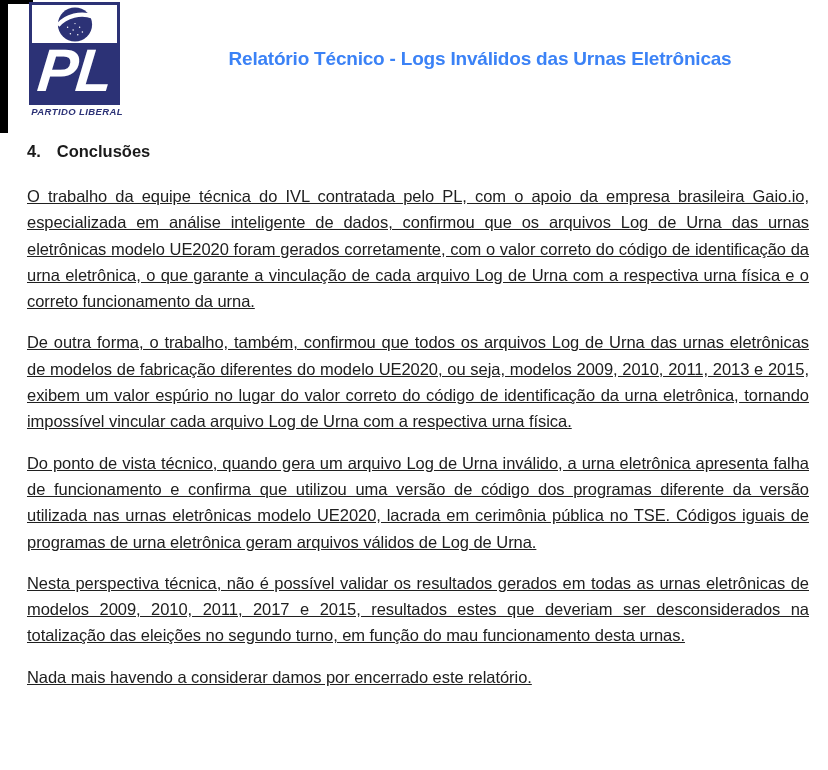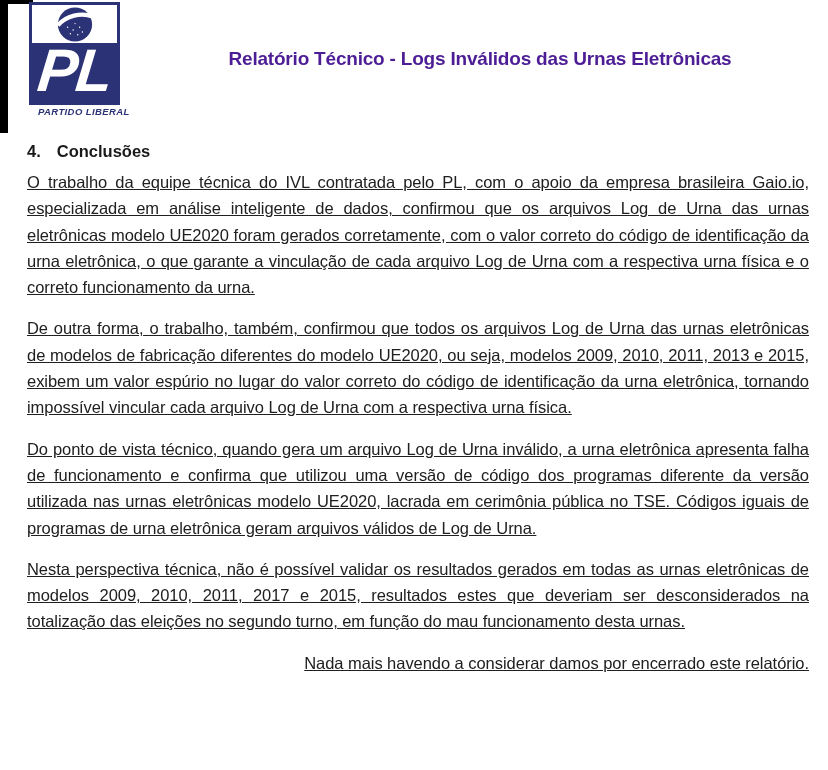--- a/index.html
+++ b/index.html
@@ -33,50 +33,50 @@
     display:flex;align-items:center;justify-content:center;
     overflow:hidden;
   }
   .logo-monogram{
     color:#fff;font-weight:700;font-style:italic;
     font-size:60px;line-height:1;letter-spacing:-2px;
     transform:skewX(-6deg);
     margin-top:-4px;
   }
   .logo-label{
-    position:absolute;left:38px;top:106px;width:97px;
-    text-align:left;color:var(--navy);
+    position:absolute;left:26px;top:106px;width:97px;
+    text-align:right;color:var(--navy);
     font-size:9.5px;font-weight:700;font-style:italic;
     letter-spacing:0.4px;white-space:nowrap;
   }
   .report-title{
     position:absolute;left:150px;right:18px;top:48px;
     text-align:center;
-    font-size:19px;font-weight:700;color:#4c1d95;
+    font-size:19px;font-weight:700;color:#3b82f6;
     letter-spacing:-0.2px;
   }
 
   
   .content{
     position:absolute;left:27px;right:19px;top:140px;
     color:#202020;
   }
   .section-heading{
     font-size:16.5px;font-weight:700;color:#1a1a1a;
-    line-height:22px;margin:0 0 7px 0;
+    line-height:22px;margin:0 0 21px 0;
   }
   .section-heading .sec-num{margin-right:16px;}
   .content p{
     margin:0 0 15px 0;
     font-size:16.5px;line-height:26.3px;
     text-align:justify;
     letter-spacing:-0.05px;
     text-decoration:underline;
   }
-  .content p.no-justify{text-align:right;margin-left:13px;}
+  .content p.no-justify{text-align:left;}
 </style>
 </head>
 <body>
 
 <div class="page" style="--navy:#2c3276;">
 
   <div class="artifact-left"></div>
   <div class="artifact-top"></div>
 
   <div class="logo-box">

